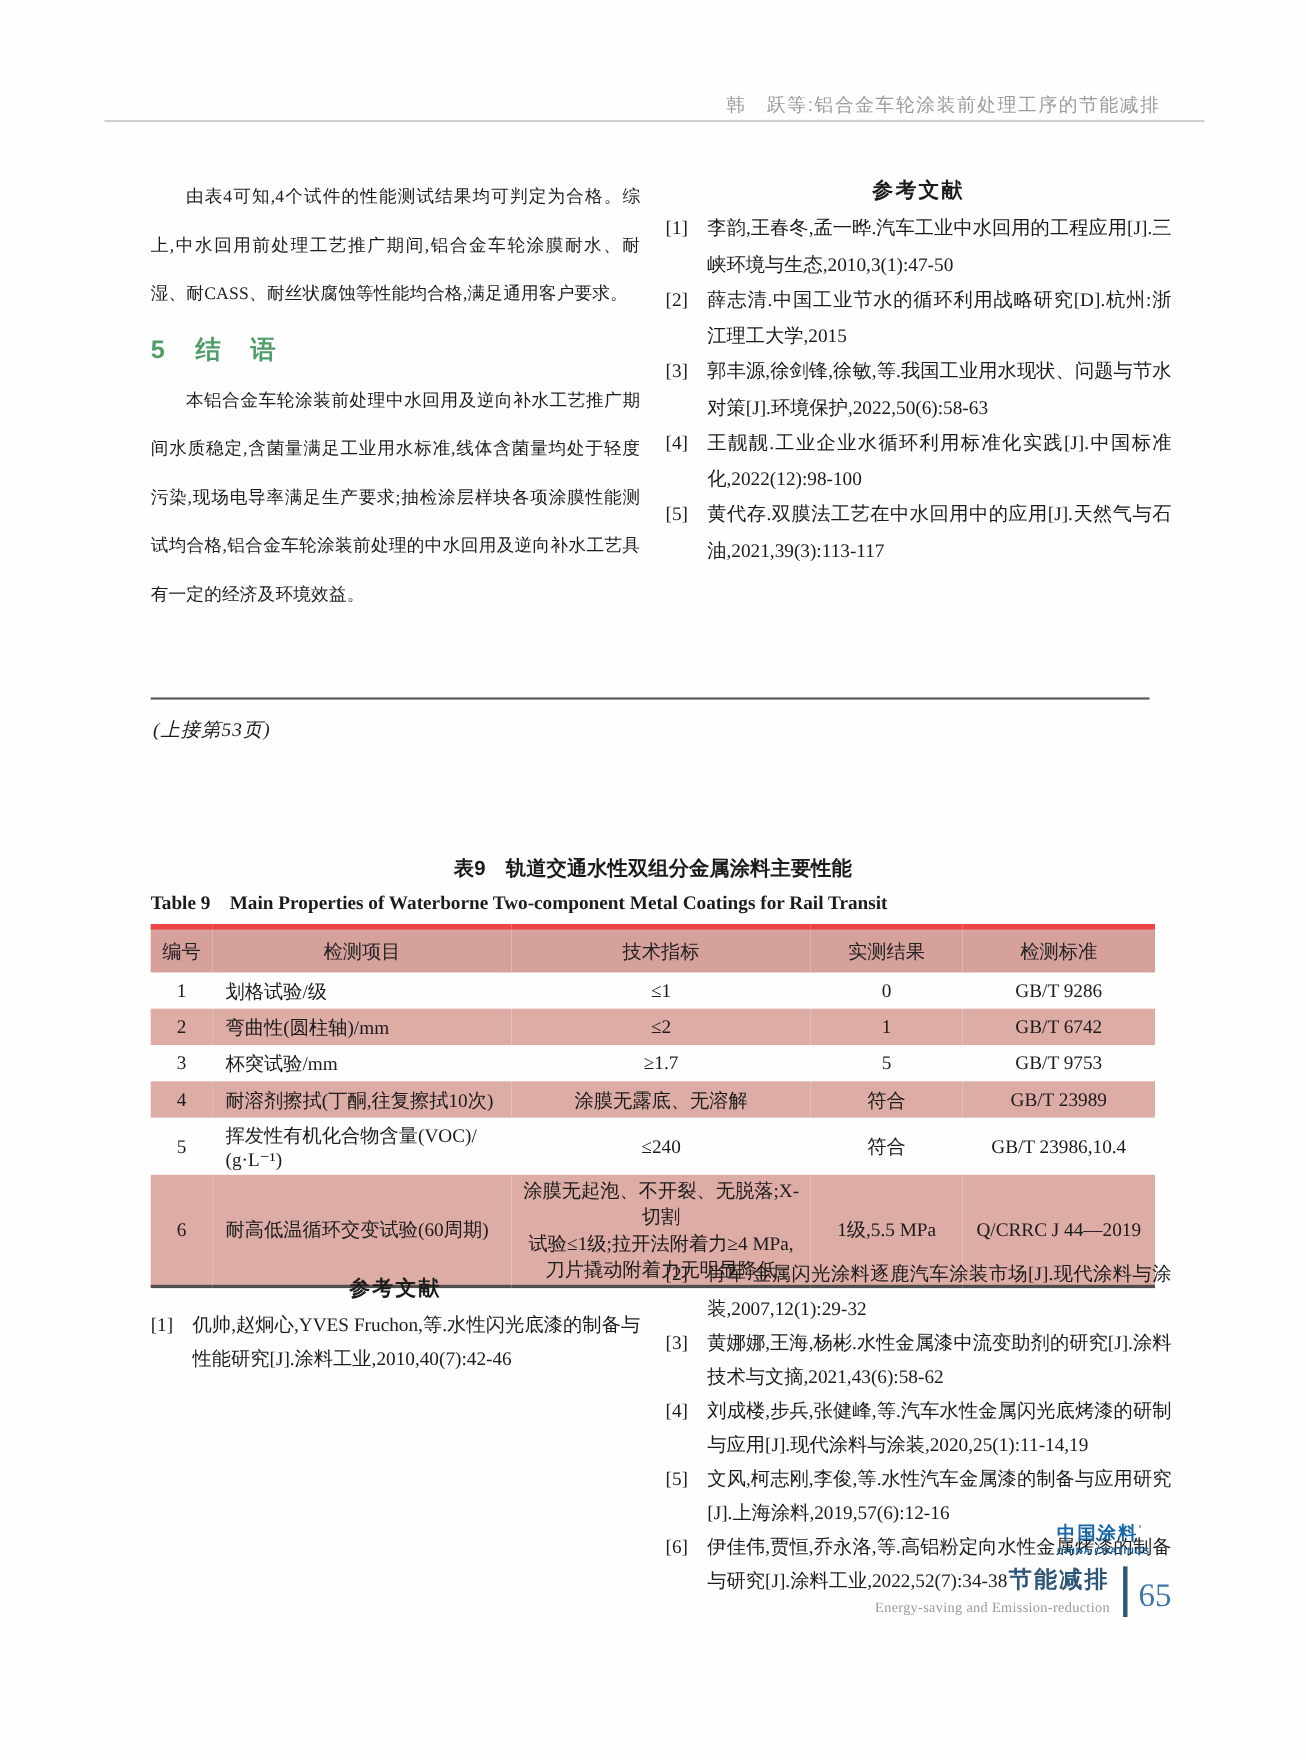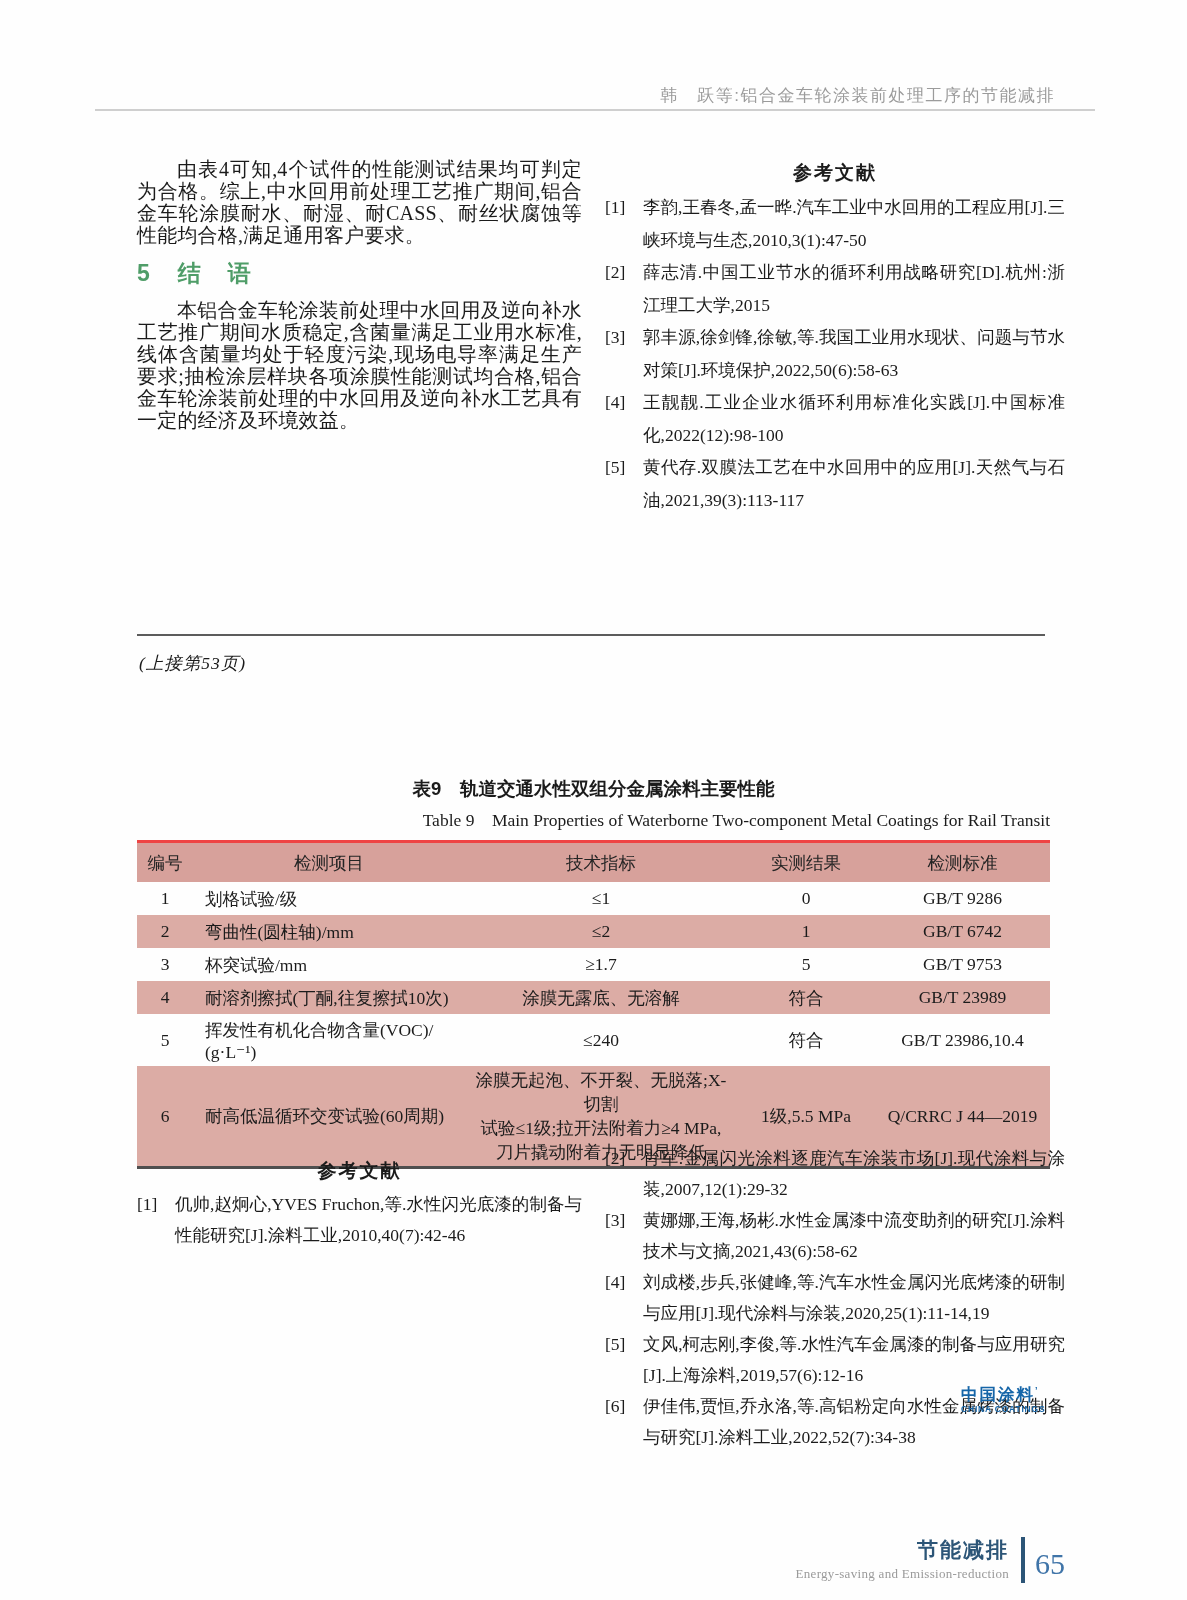--- a/index.html
+++ b/index.html
@@ -15,64 +15,64 @@
     font-size:17px; color:#9b9b9b; letter-spacing:1.5px;
   }
   .header-rule { position:absolute; top:109px; left:95px; width:1000px; height:2px; background:#cfcfcf; }
 
   .col { position:absolute; }
   .col-tl { left:137px; top:158px; width:445px; }
   .col-tr { left:605px; top:160px; width:460px; }
   .col-bl { left:137px; top:1141px; width:445px; }
   .col-br { left:605px; top:1143px; width:460px; }
 
-  p.body-text { margin:0; font-size:20px; line-height:22px; text-align:justify; letter-spacing:0.2px; }
+  p.body-text { margin:0; font-size:16px; line-height:44px; text-align:justify; letter-spacing:0.2px; }
   .indent { text-indent:2em; }
 
   .section-heading {
     margin:12px 0 10px 0; color:#4f9d68; font-weight:bold; font-size:23px;
     font-family:"Liberation Sans","DejaVu Sans",sans-serif; letter-spacing:2px;
   }
   .section-num { margin-right:26px; }
 
   .refs-heading { text-align:center; font-weight:bold; font-size:19px; letter-spacing:2px; margin:0 0 5px 0; }
   .ref { display:flex; font-size:17.5px; line-height:32.5px; }
   .ref-num { width:38px; flex:none; }
   .ref-text { flex:1; text-align:justify; }
   .col-br .ref, .col-bl .ref { line-height:31px; }
 
   .mid-rule { position:absolute; top:634px; left:137px; width:908px; height:2px; background:#5c5c5c; }
   .continuation { position:absolute; top:651px; left:139px; font-style:italic; font-size:17.5px; letter-spacing:1px; }
 
   .table-block { position:absolute; left:137px; top:776px; width:913px; }
   .table-title-zh { text-align:center; font-weight:bold; font-size:18.5px; margin:0 0 7px 0;
     font-family:"Liberation Sans","DejaVu Sans",sans-serif; }
-  .table-title-en { text-align:right; font-weight:normal; font-size:17.5px; margin:0 0 8px 0; }
-  table.props { width:100%; border-collapse:collapse; border-top:3px solid #ef4444; border-bottom:3px solid #4f4f4f; font-size:17.5px; }
+  .table-title-en { text-align:left; font-weight:bold; font-size:17.5px; margin:0 0 8px 0; }
+  table.props { width:100%; border-collapse:collapse; border-top:5px solid #ef4444; border-bottom:3px solid #4f4f4f; font-size:17.5px; }
   table.props thead th {
     background:#d7a19b; font-weight:normal; height:37px; font-size:17.5px; color:#242424;
     font-family:"Liberation Sans","DejaVu Sans",sans-serif;
   }
   table.props td { text-align:center; padding:2px 6px; color:#1b1b1b; }
   table.props td.left { text-align:left; padding-left:12px; }
   tr.stripe { background:#dcaca5; }
   tr.r-s { height:33px; }
   tr.r-m { height:52px; }
   tr.r-l { height:80px; }
   .preline { white-space:pre-line; }
 
   .refs-heading-b { margin-top:17px; margin-bottom:5px; }
 
   .logo { position:absolute; left:961px; top:1381px; text-align:left; color:#1565a8;
     font-family:"Liberation Sans","DejaVu Sans",sans-serif; }
   .logo-zh { font-size:16.5px; font-weight:bold; letter-spacing:2px; line-height:18px; }
   .logo-mark { font-size:9px; vertical-align:super; letter-spacing:0; }
   .logo-en { font-size:8.5px; font-weight:bold; letter-spacing:0.8px; margin-top:1px; }
 
-  .footer { position:absolute; top:1537px; right:122px; display:flex; align-items:stretch; }
+  .footer { position:absolute; top:1424px; right:122px; display:flex; align-items:stretch; }
   .footer-left { display:flex; flex-direction:column; align-items:flex-end; justify-content:flex-start; }
   .footer-zh { font-family:"Liberation Sans","DejaVu Sans",sans-serif; font-weight:bold;
     font-size:21px; color:#2c5577; letter-spacing:2px; line-height:25px; }
   .footer-en { font-size:13px; color:#9a9a9a; margin-top:4px; letter-spacing:0.3px; }
   .footer-bar { width:4px; background:#2c5577; margin:0 10px 0 12px; height:46px; }
   .footer-page { font-size:30px; color:#3f74a8; padding-top:10px; }
 </style>
 </head>
 <body>
 

